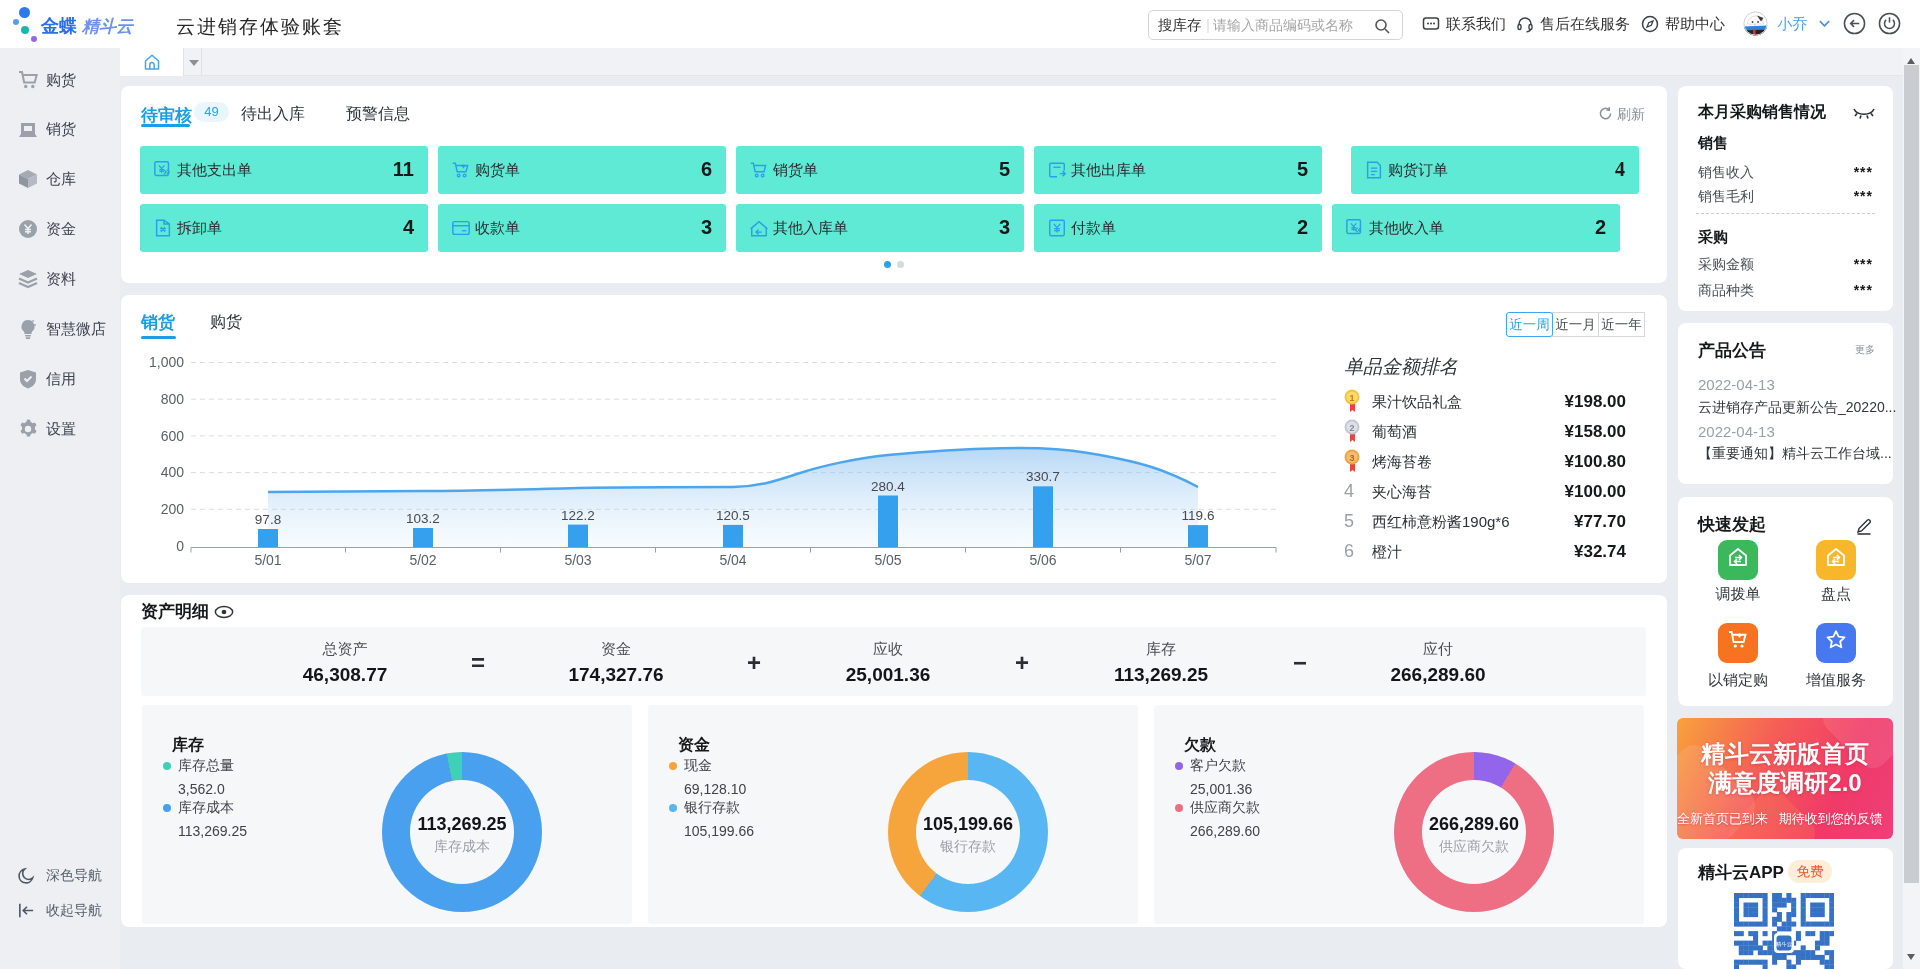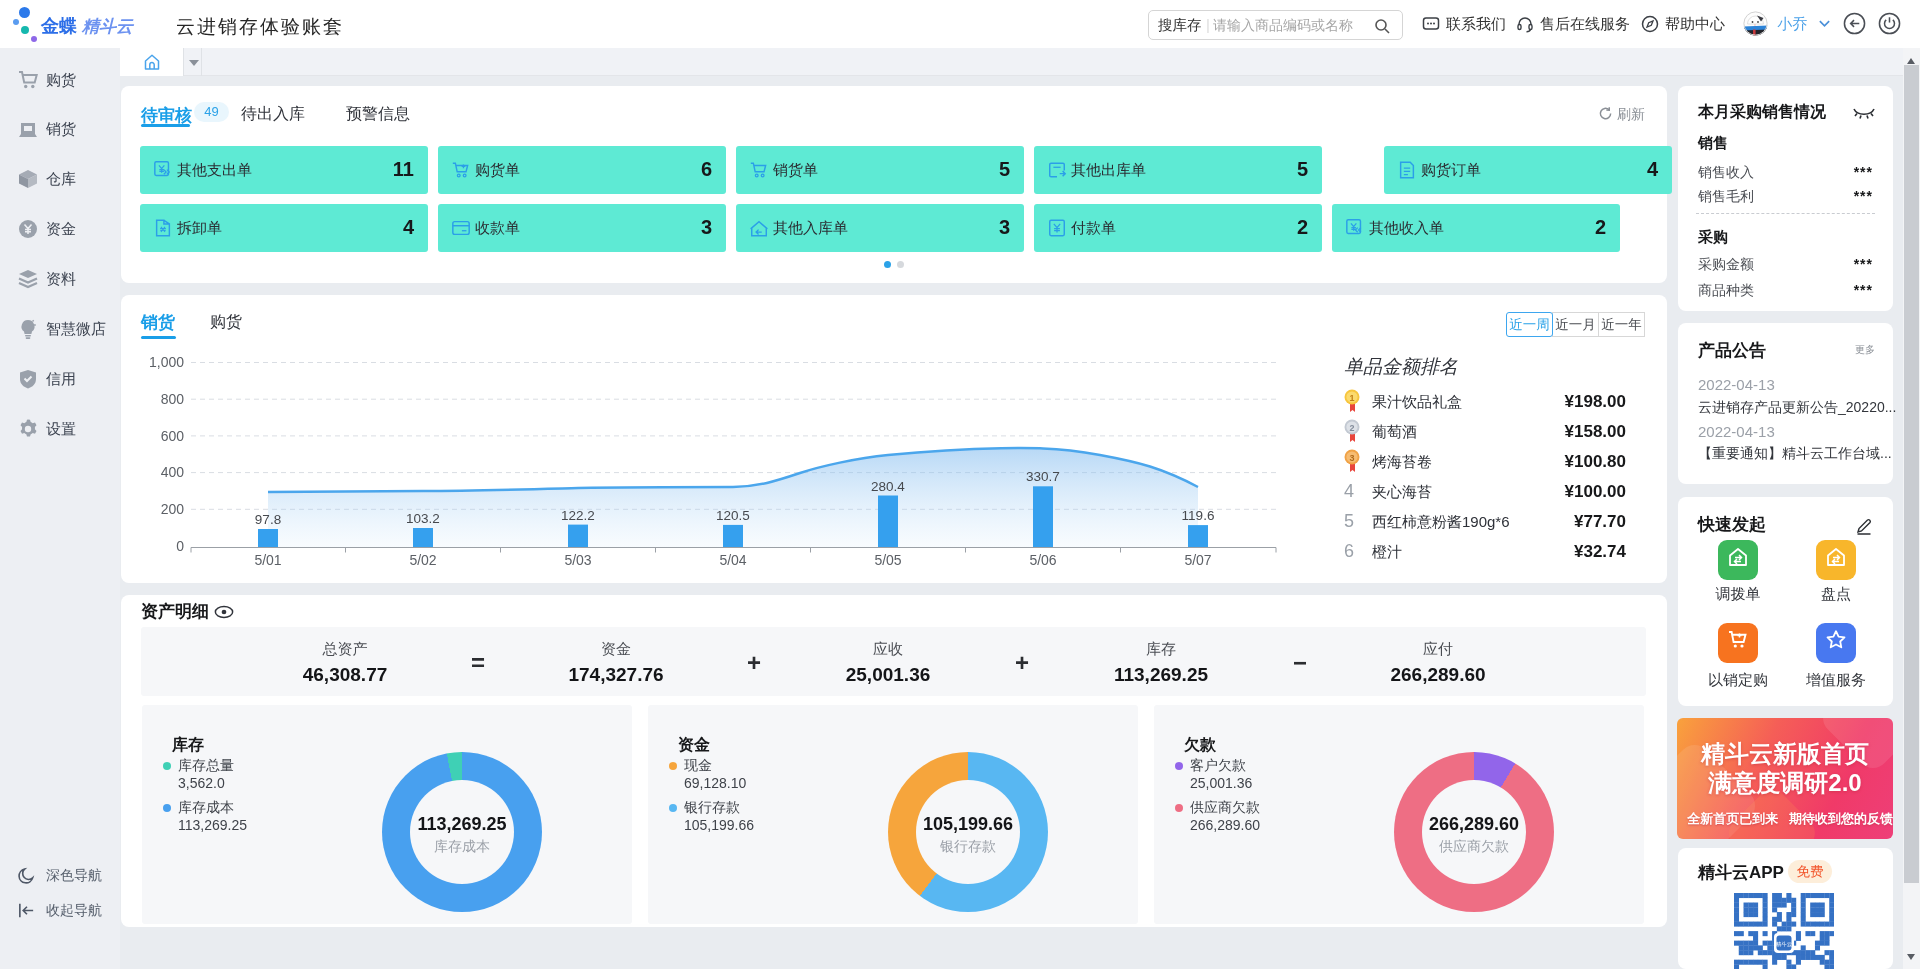--- a/index.html
+++ b/index.html
@@ -66,37 +66,37 @@
 #fbar{position:absolute;left:20px;top:32px;width:1505px;height:69px;background:#f6f7f9;border-radius:3px;}
 .fitem{position:absolute;top:13px;width:200px;text-align:center;}
 .fitem .fl{font-size:15px;color:#4a4d53;}
 .fitem .fv{font-size:19px;font-weight:bold;color:#141518;margin-top:5px;}
 .fop{position:absolute;top:22px;font-size:24px;font-weight:bold;color:#2b2d31;}
 .subcard{position:absolute;top:110px;width:490px;height:219px;background:#f6f7f9;border-radius:3px;}
 .subcard .sct{position:absolute;left:30px;top:30px;font-size:16px;font-weight:bold;color:#17181a;}
 .leg{position:absolute;left:30px;}
 .leg .dot{position:absolute;left:-9px;top:5px;width:8px;height:8px;border-radius:50%;}
 .leg .ll{font-size:14px;color:#3f434a;padding-left:6px;}
-.leg .lv{font-size:14px;color:#3f434a;padding-left:6px;}
+.leg .lv{font-size:14px;color:#3f434a;margin-top:6px;padding-left:6px;}
 .donut{position:absolute;width:160px;height:160px;border-radius:50%;}
 .donut .hole{position:absolute;left:28px;top:28px;width:104px;height:104px;background:#f6f7f9;border-radius:50%;text-align:center;}
 .donut .hv{font-size:18px;font-weight:bold;color:#141518;margin-top:34px;}
 .donut .hl{font-size:14px;color:#9ba0a8;margin-top:3px;}
 
 .rcard{position:absolute;left:1678px;width:215px;background:#fff;border-radius:8px;}
 .rtitle{position:absolute;left:20px;top:16px;font-size:17px;font-weight:bold;color:#17181a;}
 .rrow{position:absolute;left:20px;width:175px;font-size:14px;color:#4a4d53;}
 .rrow b{position:absolute;right:0;color:#17181a;letter-spacing:1px;}
 .qbtn{position:absolute;width:40px;height:40px;border-radius:9px;text-align:center;line-height:48px;}
 .qlabel{position:absolute;width:80px;text-align:center;font-size:15px;color:#33363c;}
 #banner{position:absolute;left:1677px;top:718px;width:216px;height:121px;border-radius:6px;overflow:hidden;background:linear-gradient(115deg,#f9a23c 0%,#f55e57 38%,#f03a68 72%,#ee3f78 100%);}
 .bsq{position:absolute;background:rgba(255,255,255,0.10);border-radius:16px;}
 .bt1{position:absolute;left:0;top:20px;width:216px;text-align:center;font-size:24px;font-weight:bold;color:#fff;text-shadow:0 1px 3px rgba(180,40,60,.45);}
 .bt2{position:absolute;left:0;top:49px;width:216px;text-align:center;font-size:24px;font-weight:bold;color:#fff;text-shadow:0 1px 3px rgba(180,40,60,.45);}
-.bt3{position:absolute;left:0;top:92px;width:216px;text-align:right;font-size:13px;font-weight:bold;color:#fff;text-shadow:0 1px 2px rgba(190,50,70,.6);}
+.bt3{position:absolute;left:0;top:92px;width:216px;text-align:left;font-size:13px;font-weight:normal;color:#fff;text-shadow:0 1px 2px rgba(190,50,70,.6);}
 #freepill{position:absolute;left:110px;top:12px;width:44px;height:23px;background:#fdeeda;border-radius:12px;color:#f2552b;font-size:13.5px;text-align:center;line-height:23px;}
 
 #scrollbar{position:absolute;left:1903px;top:48px;width:17px;height:921px;background:#f3f4f6;}
 #scrollbar .thumb{position:absolute;left:1px;top:17px;width:15px;height:818px;background:#c9ccd1;}
 #scrollbar .aru{position:absolute;left:4px;top:6px;width:0;height:0;border:4.5px solid transparent;border-bottom:6px solid #585c63;}
 #scrollbar .ard{position:absolute;left:4px;bottom:5px;width:0;height:0;border:4.5px solid transparent;border-top:6px solid #585c63;}
 </style>
 </head>
 <body>
 
@@ -298,21 +298,21 @@
       </div>
   <div class="tile" style="left:913px;top:60px;">
         <svg class="ticon" width="20" height="20" viewBox="0 0 22 22">
           <path d="M19 11.5 V5 a1.5 1.5 0 0 0 -1.5 -1.5 h-13 A1.5 1.5 0 0 0 3 5 v12 a1.5 1.5 0 0 0 1.5 1.5 H11" fill="none" stroke="#2b9fe8" stroke-width="1.6"></path>
           <path d="M14 15 h6 M17.2 12.2 L20 15 l-2.8 2.8" fill="none" stroke="#2b9fe8" stroke-width="1.6"></path>
           <path d="M7 8 h8" stroke="#2b9fe8" stroke-width="1.4"></path>
         </svg>
         <span class="tlabel">其他出库单</span>
         <span class="tnum">5</span>
       </div>
-  <div class="tile" style="left:1263px;top:60px;">
+  <div class="tile" style="left:1230px;top:60px;font-family:Liberation Serif, serif;">
         <svg class="ticon" width="20" height="20" viewBox="0 0 22 22">
           <path d="M4 2.5 h10.5 L18 6 v13.5 H4 Z" fill="none" stroke="#2b9fe8" stroke-width="1.6"></path>
           <path d="M7.5 9 h7 M7.5 12.5 h7 M7.5 16 h4.5" stroke="#2b9fe8" stroke-width="1.4"></path>
         </svg>
         <span class="tlabel">购货订单</span>
         <span class="tnum">4</span>
       </div>
   <div class="tile" style="left:19px;top:118px;">
         <svg class="ticon" width="20" height="20" viewBox="0 0 22 22">
           <path d="M4 2.5 h8 l0 4 h6 V19.5 H4 Z M12 2.5 L18 6.5" fill="none" stroke="#2b9fe8" stroke-width="1.6"></path>

